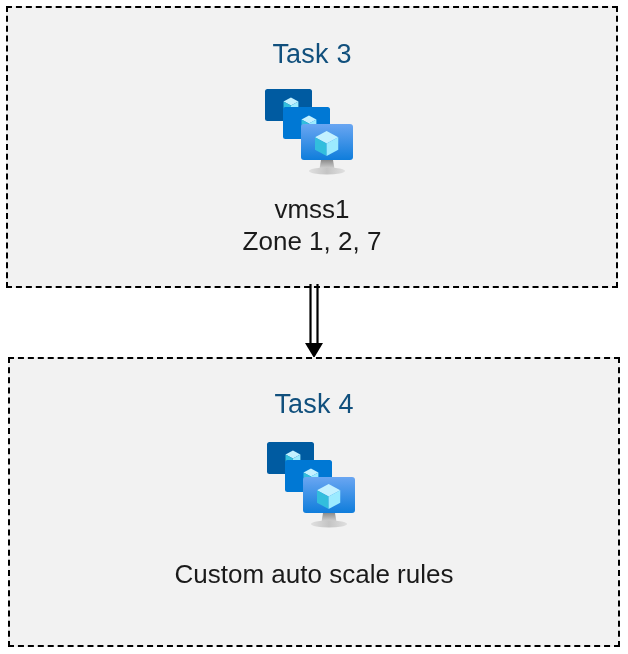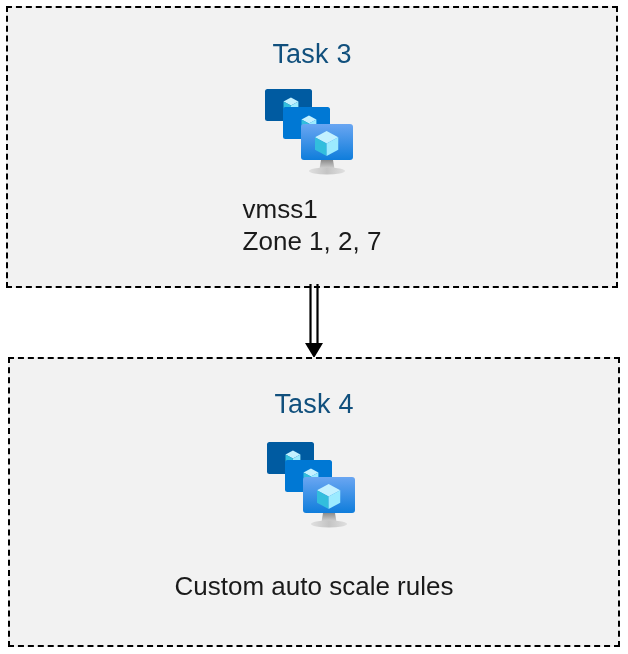--- a/index.html
+++ b/index.html
@@ -53,25 +53,25 @@
     white-space: nowrap;
   }
   #task-box-3 .task-title { margin-top: 33px; }
   #task-box-4 .task-title { margin-top: 32px; }
 
   .node-label {
     color: #1a1a1a;
     font-size: 26px;
     line-height: 32px;
     font-weight: 400;
-    text-align: left;
+    text-align: center;
     white-space: nowrap;
   }
   #task-box-3 .label-block { margin-top: 16px; }
-  #task-box-4 .label-block { margin-top: 40px; }
+  #task-box-4 .label-block { margin-top: 28px; }
 
   
   .vmss-icon {
     display: block;
   }
   #task-box-3 .icon-wrap { margin-top: 19px; }
   #task-box-4 .icon-wrap { margin-top: 22px; }
 
   
   .arrow-connector {

